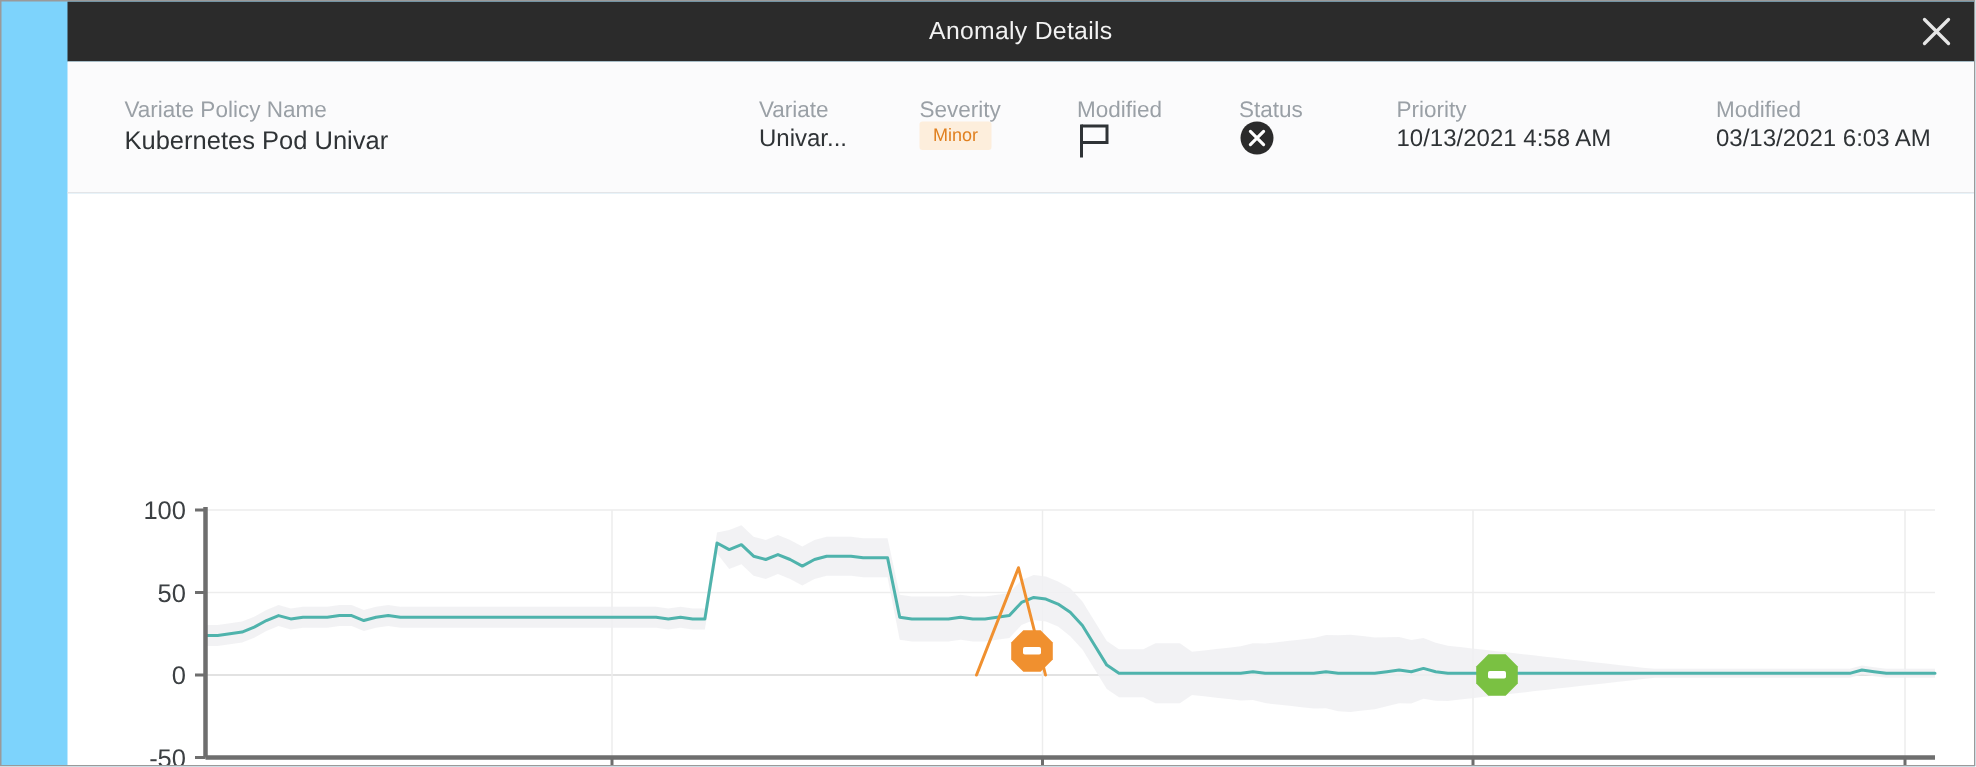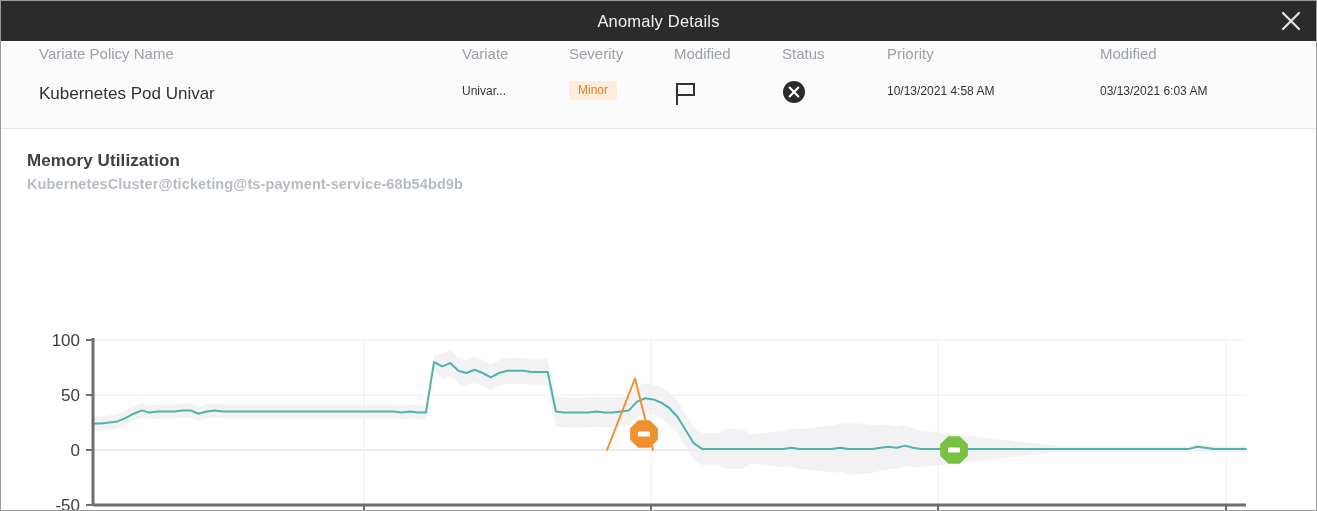--- a/index.html
+++ b/index.html
@@ -5,23 +5,24 @@
   * { box-sizing: border-box; }
   html, body {
     margin: 0; padding: 0;
     background: #ffffff;
     font-family: "Liberation Sans", sans-serif;
   }
   #app {
     position: relative;
     width: 1317px;
     height: 511px;
-    background: #737373;
+    background: #7dd3fc;
     border: 1px solid #9a9a9a;
     overflow: hidden;
+    padding-left: 44px;
   }
 
   
   .titlebar {
     position: relative;
     height: 40px;
     background: #2b2b2b;
     display: flex;
     align-items: center;
     justify-content: center;
@@ -48,29 +49,29 @@
     background: #fbfbfc;
     border-bottom: 1px solid #e3e5e8;
   }
   .infocol {
     position: absolute;
     top: 0;
     height: 88px;
   }
   .infolabel {
     position: absolute;
-    top: 4px;
+    top: 24px;
     font-size: 15px;
     color: #9aa0a6;
     white-space: nowrap;
   }
   .infovalue {
     position: absolute;
     top: 43px;
-    font-size: 12px;
+    font-size: 16px;
     color: #2f3336;
     white-space: nowrap;
   }
   .infovalue.policy { font-size: 17px; }
 
   .badge-minor {
     position: absolute;
     top: 40px;
     display: inline-block;
     background: #fdeedc;
@@ -174,22 +175,20 @@
     </div>
 
     <div class="infocol" style="left:1099px">
       <div class="infolabel">Modified</div>
       <div class="infovalue">03/13/2021 6:03 AM</div>
     </div>
 
   </div>
 
   <div class="chart-wrap">
-    <div class="chart-title">Memory Utilization</div>
-    <div class="chart-subtitle">KubernetesCluster@ticketing@ts-payment-service-68b54bd9b</div>
 
     <svg class="plot-svg" id="plot" width="1317" height="381">
         <line x1="92" x2="1245" y1="211" y2="211" stroke="#ededed" stroke-width="1"></line>
         <line x1="92" x2="1245" y1="266" y2="266" stroke="#ededed" stroke-width="1"></line>
         <line x1="92" x2="1245" y1="321" y2="321" stroke="#d8d8d8" stroke-width="1"></line>
         <line x1="92" x2="1245" y1="376" y2="376" stroke="#ededed" stroke-width="1"></line>
         <line x1="363" x2="363" y1="211" y2="376" stroke="#ededed" stroke-width="1"></line>
         <line x1="650" x2="650" y1="211" y2="376" stroke="#ededed" stroke-width="1"></line>
         <line x1="937" x2="937" y1="211" y2="376" stroke="#ededed" stroke-width="1"></line>
         <line x1="1225" x2="1225" y1="211" y2="376" stroke="#ededed" stroke-width="1"></line>

